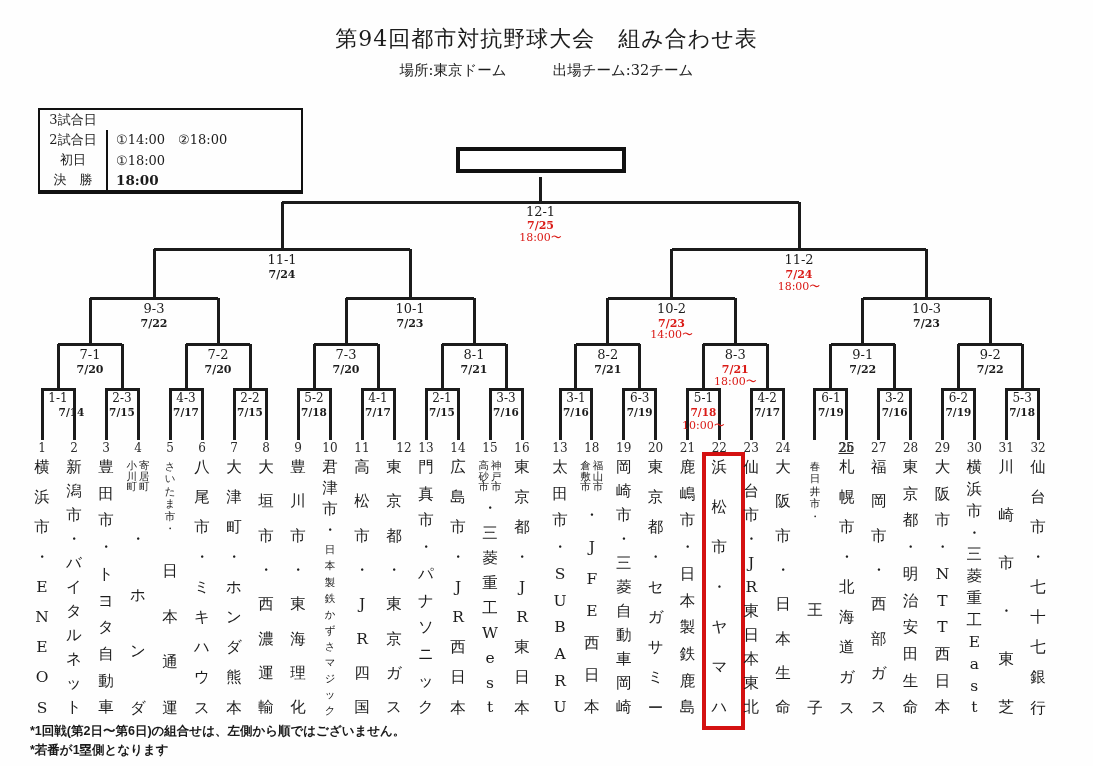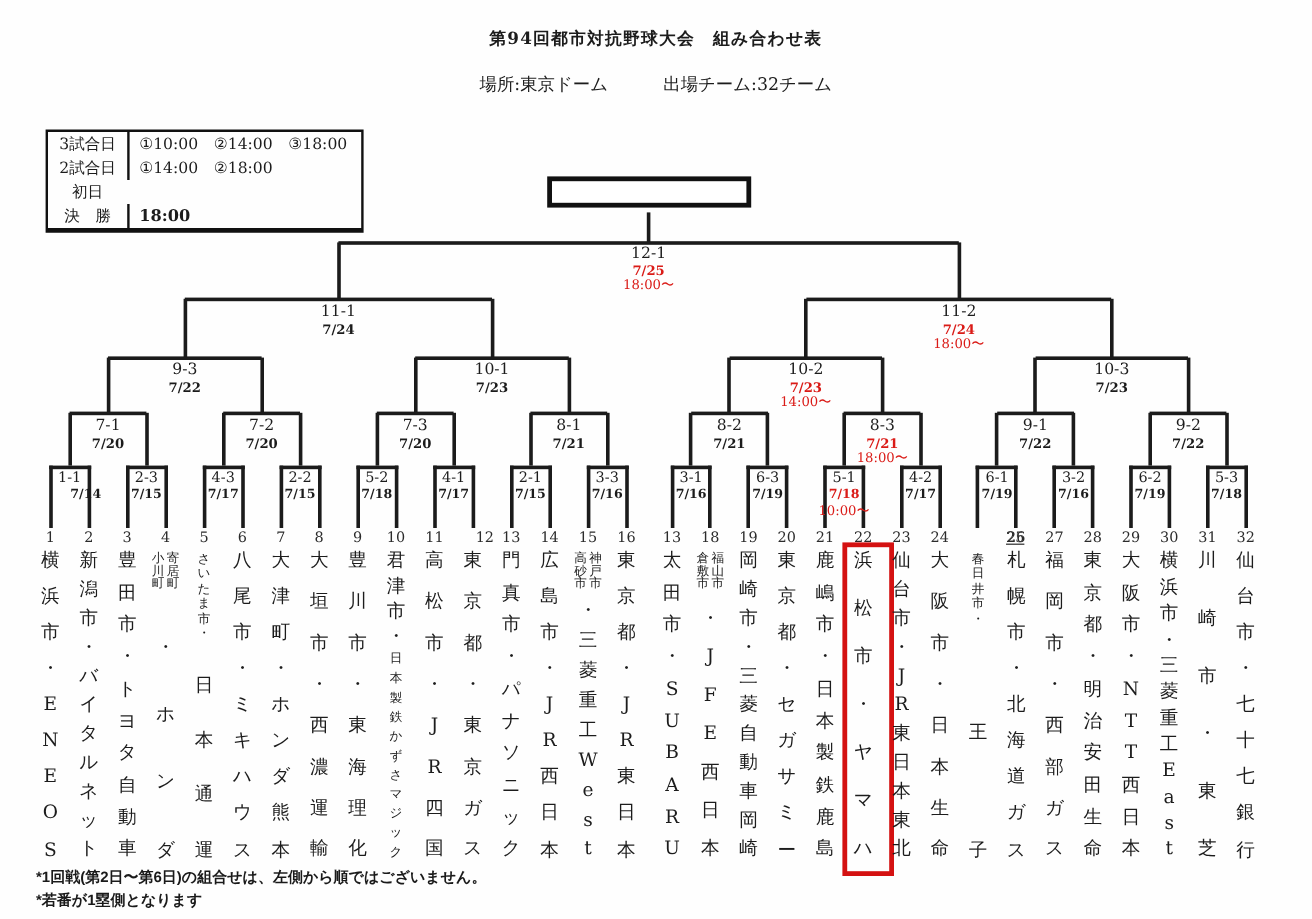--- a/index.html
+++ b/index.html
@@ -1,21 +1,21 @@
 <!DOCTYPE html>
 <html><head>
 <meta charset="utf-8">
 <style>
   html,body{margin:0;padding:0;background:#ffffff;}
   #sheet{
     position:relative;width:1093px;height:766px;background:#fefefe;
     font-family:"DejaVu Serif","Liberation Serif",serif;color:#1c1c1c;overflow:hidden;
   }
   .title{position:absolute;top:24px;left:0;width:100%;text-align:center;
-         font-size:14px;font-weight:700;letter-spacing:1px;}
+         font-size:22px;font-weight:400;letter-spacing:1px;}
   .subtitle{position:absolute;top:61px;left:0;width:100%;display:flex;
             justify-content:center;gap:46px;font-size:14.5px;}
   .legend{position:absolute;left:38px;top:108px;width:261px;height:80px;
           border:2.5px solid #111;border-bottom-width:4px;display:flex;flex-direction:column;}
   .legend-row{flex:1;display:flex;align-items:center;font-size:13px;}
   .legend-label{width:66px;text-align:center;flex-shrink:0;}
   .legend-times{border-left:2px solid #111;height:100%;display:flex;align-items:center;
                 padding-left:8px;flex:1;white-space:pre;}
   .legend-row.bold .legend-times{font-weight:bold;font-size:13.5px;}
   .champion-box{position:absolute;border:4px solid #111;background:#fff;}
@@ -47,28 +47,28 @@
   <div class="title">第94回都市対抗野球大会　組み合わせ表</div>
 
   <div class="subtitle">
     <span>場所:東京ドーム</span>
     <span>出場チーム:32チーム</span>
   </div>
 
   <div class="legend">
     <div class="legend-row">
       <div class="legend-label">3試合日</div>
-      <div class="legend-times">①10:00　②14:00　③18:00</div>
     </div>
     <div class="legend-row">
       <div class="legend-label">2試合日</div>
       <div class="legend-times">①14:00　②18:00</div>
     </div>
     <div class="legend-row">
       <div class="legend-label">初日</div>
+      <div class="legend-times">①18:00</div>
     </div>
     <div class="legend-row bold">
       <div class="legend-label">決　勝</div>
       <div class="legend-times">18:00</div>
     </div>
   </div>
 
   <div id="bracket">
       <div class="champion-box" style="left: 455.512px; top: 147px; width: 162px; height: 18px;"></div>
       <div class="line" style="left: 539.013px; top: 177px; width: 3px; height: 25px; background: rgb(27, 27, 27);"></div>

